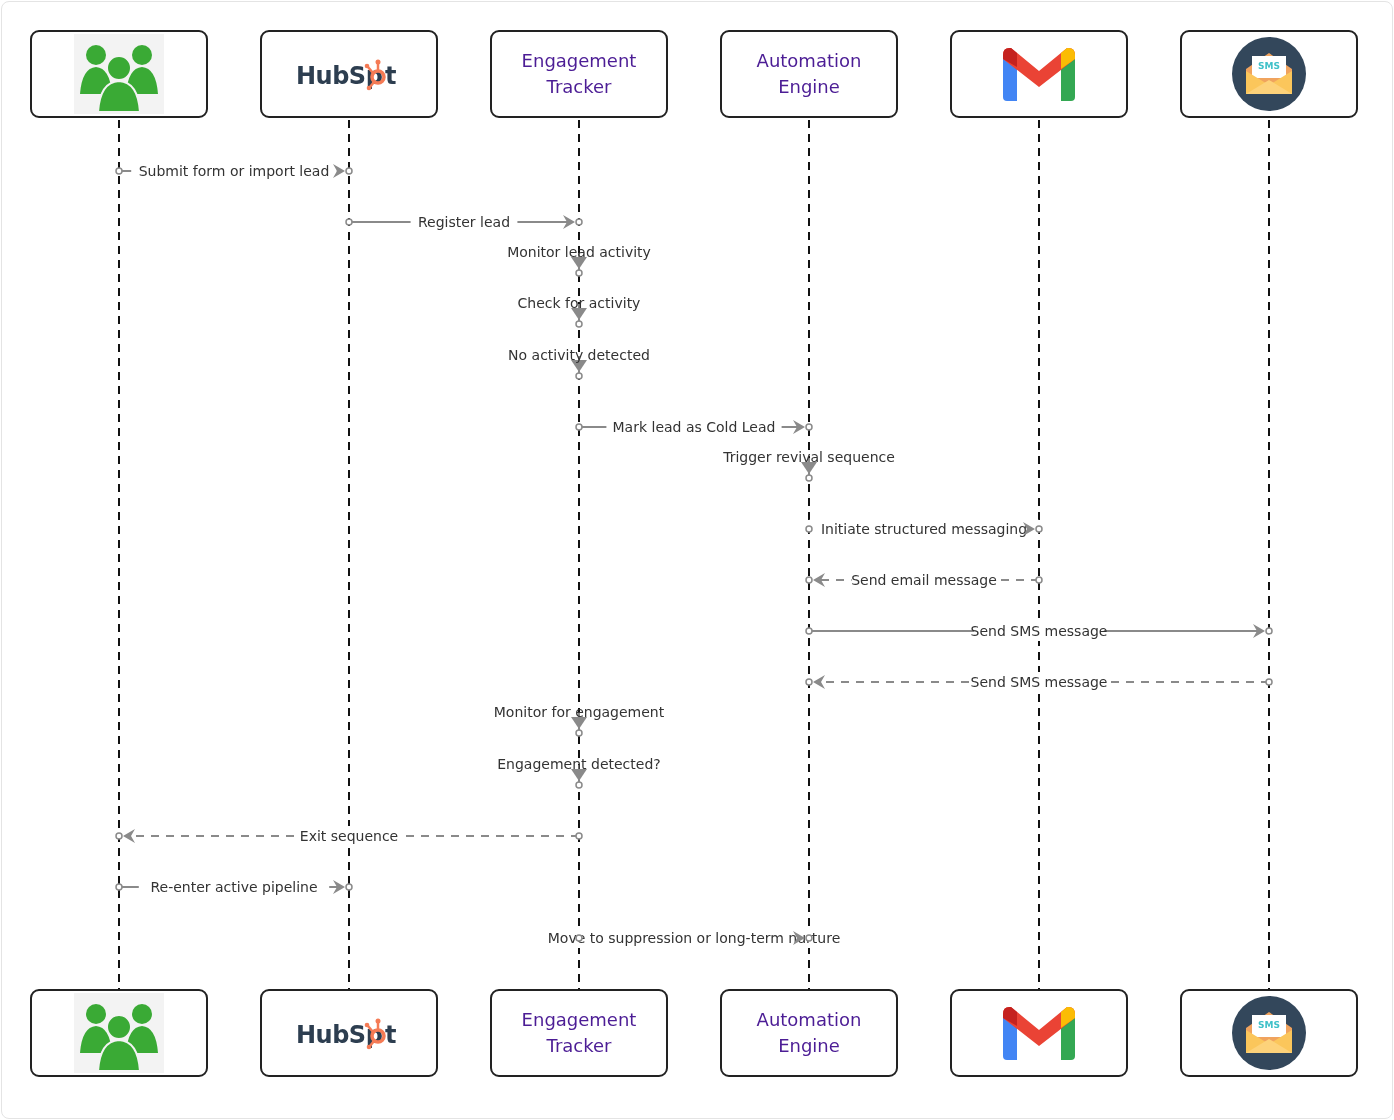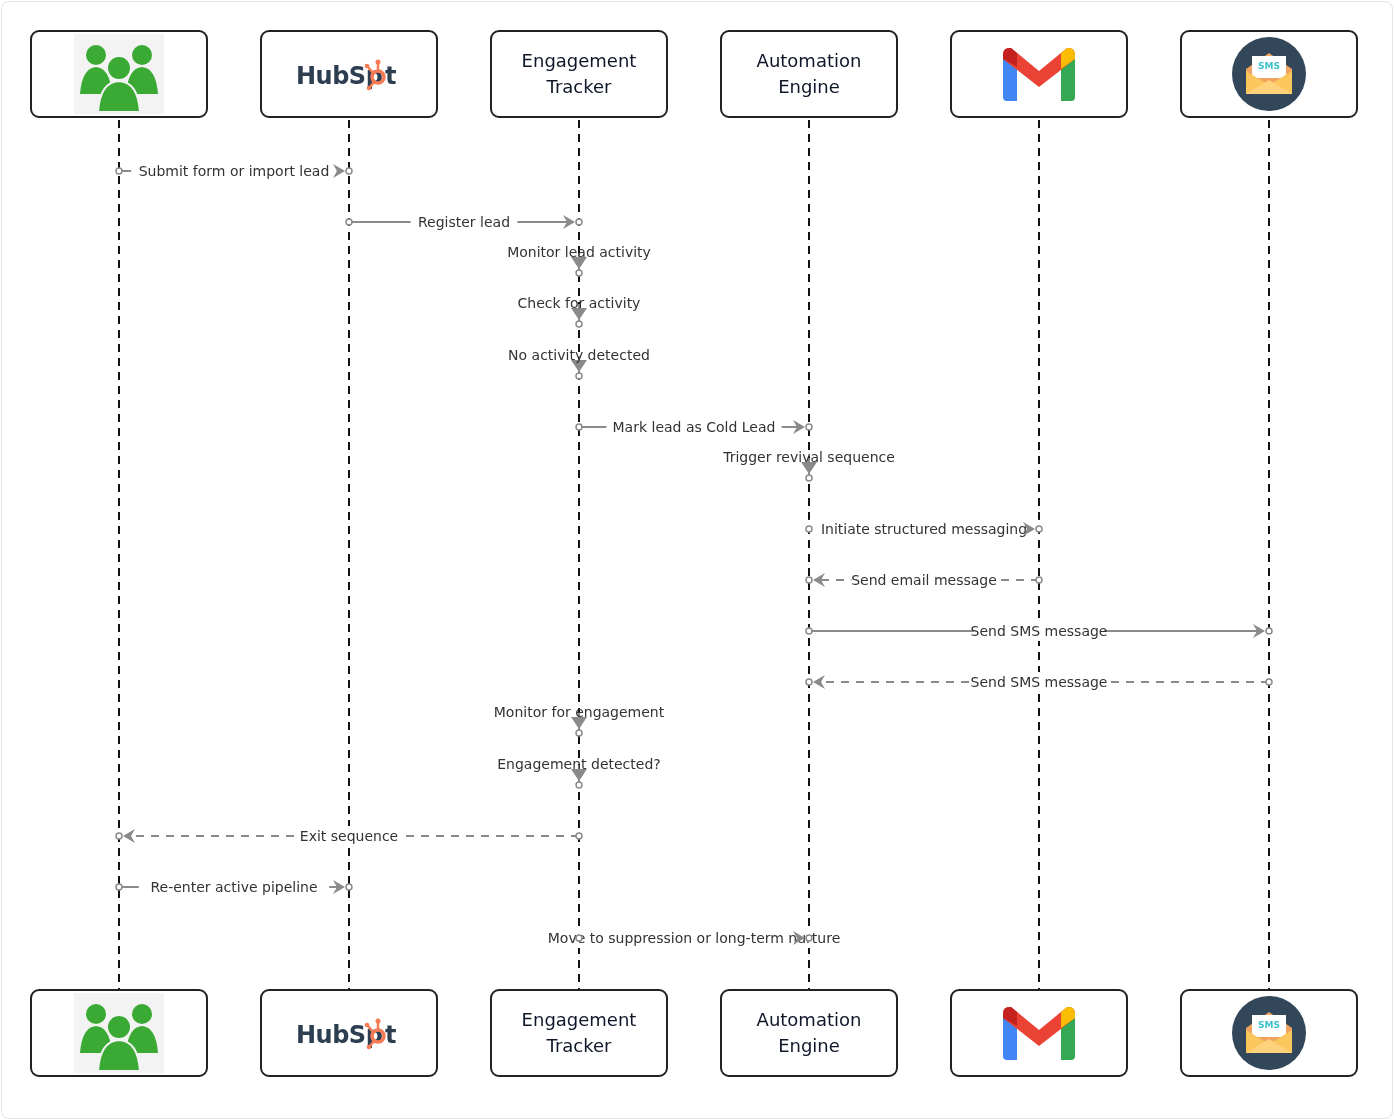--- a/index.html
+++ b/index.html
@@ -1,19 +1,19 @@
 <!DOCTYPE html>
 <html><head>
 <meta charset="utf-8">
 <style>
   html, body { margin: 0; padding: 0; background: #ffffff; }
   body { width: 1394px; height: 1120px; position: relative; overflow: hidden; font-family: "DejaVu Sans", sans-serif; }
   .frame { position: absolute; left: 1px; top: 1px; width: 1390px; height: 1116px; border: 1px solid #e4e4e4; border-radius: 8px; }
   .actor { position: absolute; width: 178px; height: 88px; border: 2px solid #222; border-radius: 9px; background: #fff; box-sizing: border-box; display: flex; align-items: center; justify-content: center; }
-  .actor-text { font-size: 18px; color: #0f172a; text-align: center; line-height: 26px; white-space: pre-line; }
+  .actor-text { font-size: 18px; color: #4c1d95; text-align: center; line-height: 26px; white-space: pre-line; }
   svg.diagram { position: absolute; left: 0; top: 0; }
   .msg-label { font-family: "DejaVu Sans", sans-serif; font-size: 14px; fill: #333; }
   .hub-text { font-family: "DejaVu Sans", sans-serif; font-weight: bold; font-size: 24px; fill: #2d3e50; letter-spacing: -0.5px; }
 </style>
 </head>
 <body>
 
 <div class="frame"></div>
 
 <svg class="diagram" id="diagram" width="1394" height="1120">

